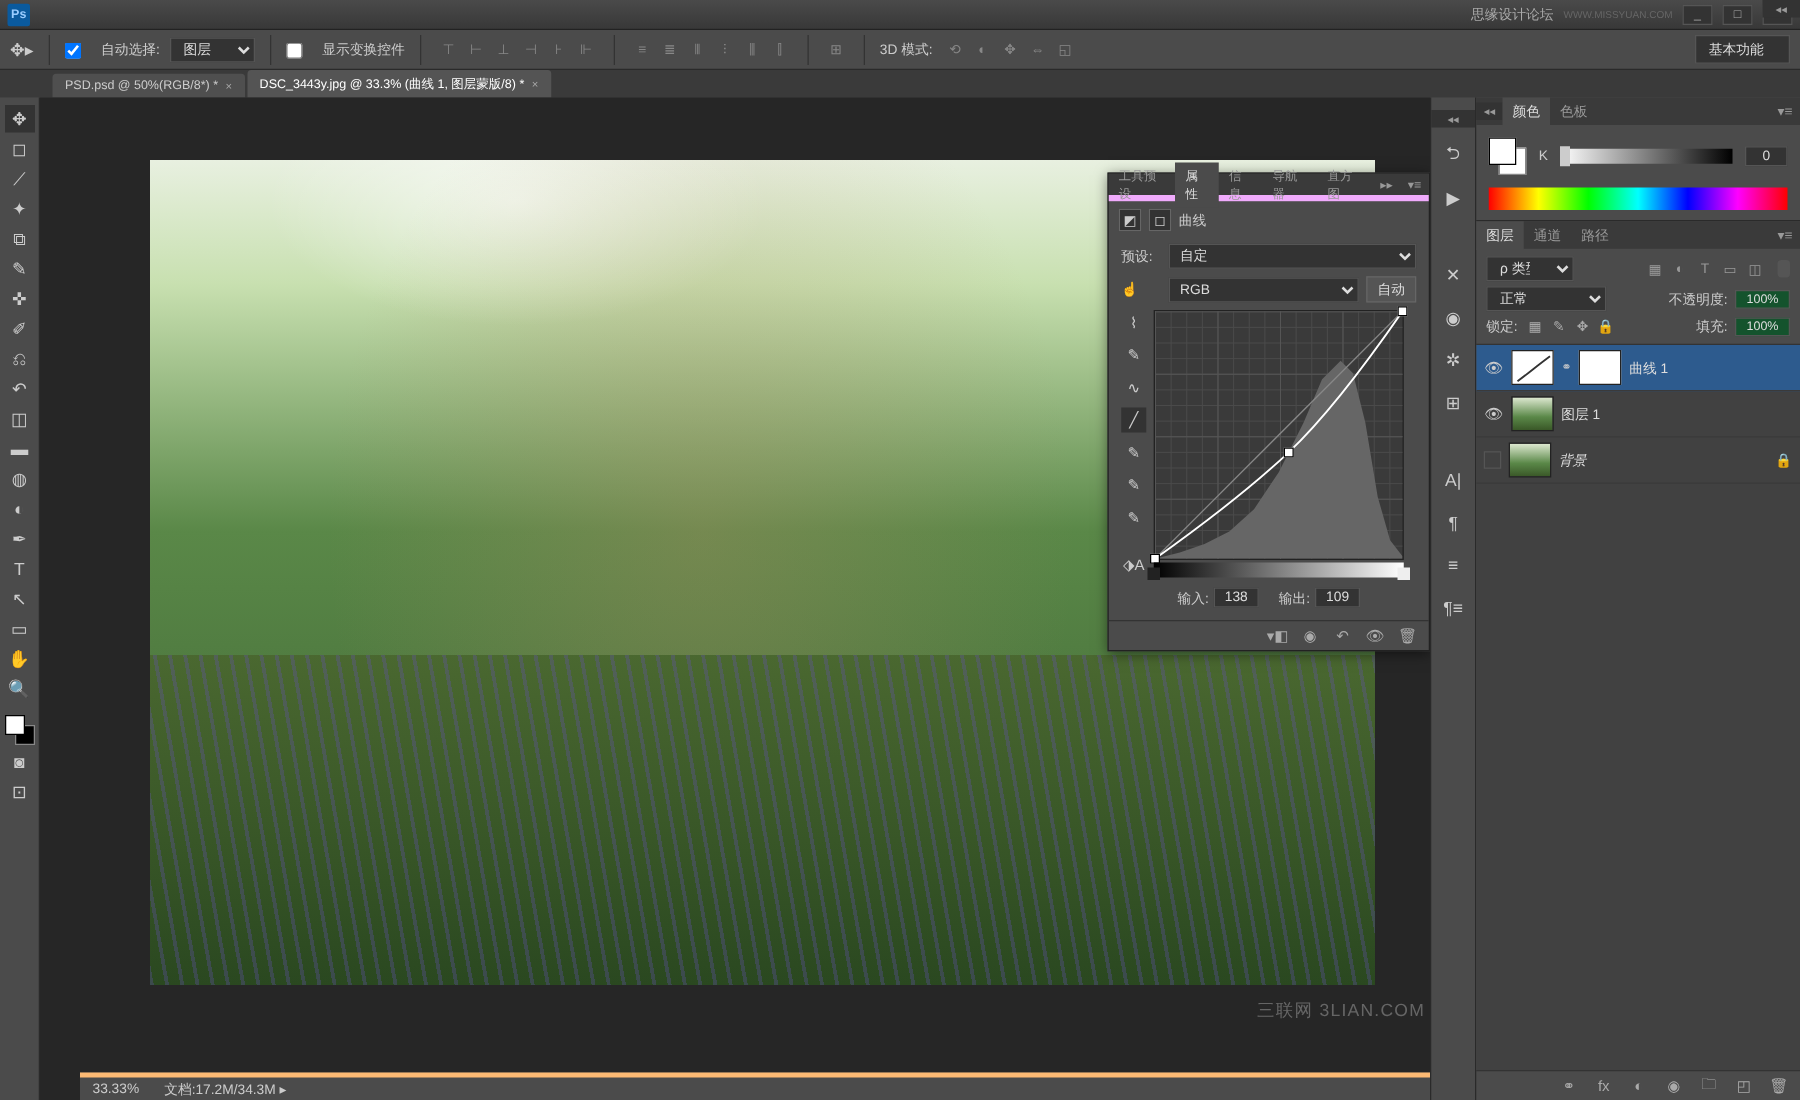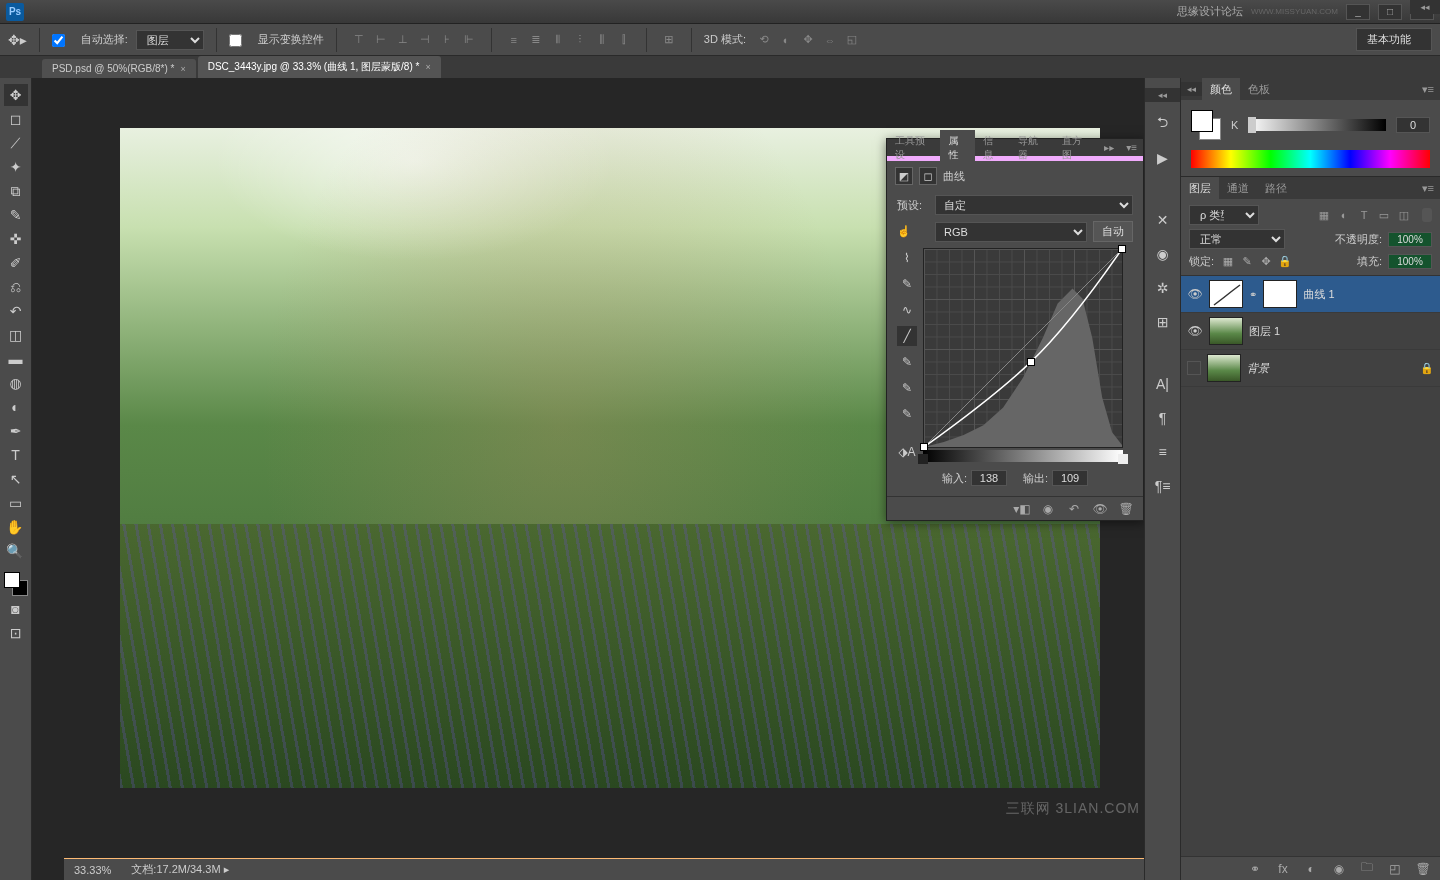--- a/index.html
+++ b/index.html
@@ -88,21 +88,21 @@
 .layer.selected{background:#2d5b8e}
 .layer-eye{width:16px;text-align:center;font-size:12px}
 .layer-thumb{width:34px;height:28px;background:#888;border:1px solid #222;flex-shrink:0;position:relative;overflow:hidden}
 .layer-thumb.adj{background:#fff}
 .layer-thumb.img{background:linear-gradient(180deg,#dde8d0 0%,#5a8848 60%,#3a5828 100%)}
 .layer-mask{width:34px;height:28px;background:#fff;border:1px solid #222;flex-shrink:0}
 .layer-link{font-size:10px;color:#ccc}
 .layer-name{font-size:11px;color:#ddd}
 .layer-lock-icon{margin-left:auto;font-size:11px;color:#aaa}
 .lp-footer{height:24px;border-top:1px solid #333;display:flex;align-items:center;justify-content:flex-end;gap:10px;padding:0 8px}
-.status-bar{position:absolute;bottom:0;left:32px;right:0;height:22px;background:#4b4b4b;border-top:1px solid #fdba74;display:flex;align-items:center;padding:0 10px;gap:20px;font-size:11px;color:#ccc}
+.status-bar{position:absolute;bottom:0;left:32px;right:0;height:22px;background:#4b4b4b;border-top:4px solid #fdba74;display:flex;align-items:center;padding:0 10px;gap:20px;font-size:11px;color:#ccc}
 .collapse-arrows{position:absolute;top:0;right:0;width:30px;height:14px;background:#333;display:flex;align-items:center;justify-content:center;font-size:9px;color:#999}
 .watermark{position:absolute;right:4px;bottom:62px;color:rgba(220,220,220,0.35);font-size:14px;letter-spacing:1px}
 </style>
 </head>
 <body>
 
 <div class="titlebar">
   <div class="ps-logo">Ps</div>
   <div class="title-right">
     <span>思缘设计论坛</span>

